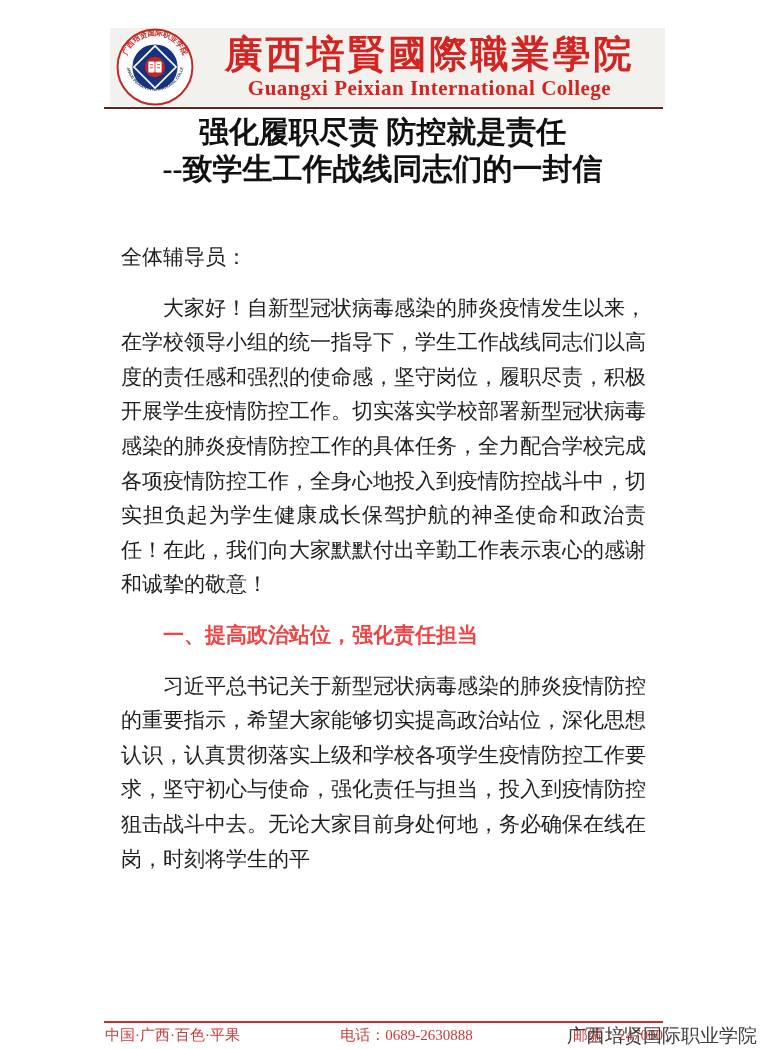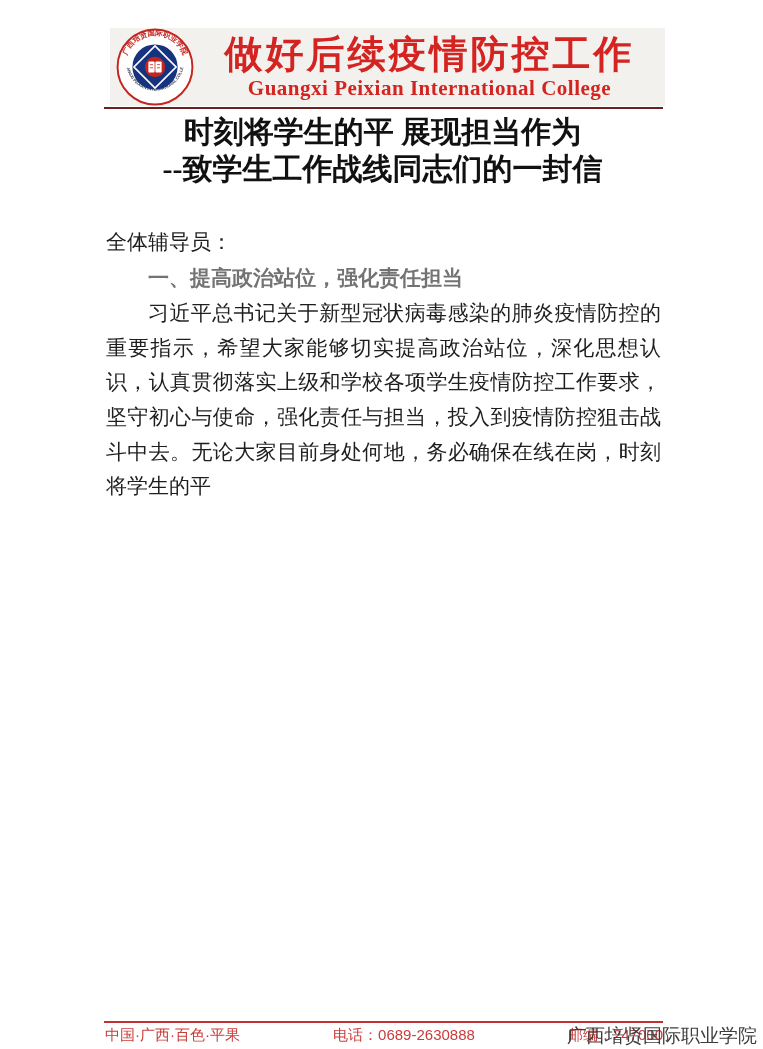--- a/index.html
+++ b/index.html
@@ -29,34 +29,34 @@
   .doc-title{
     position:absolute;left:103px;top:113px;width:559px;text-align:center;
     font-weight:bold;color:#111;font-size:30px;line-height:37px;
     font-family:"Liberation Serif",serif;
   }
   
   .body-block{
     position:absolute;left:105px;top:224px;width:557px;height:792px;
     font-size:21px;line-height:34.6px;text-align:justify;overflow:hidden;
   }
-  .body-block p{margin:1px;padding:0;}
+  .body-block p{margin:16px;padding:0;}
   .para{text-indent:2em;}
   .heading{
-    text-indent:2em;font-weight:bold;color:#737373;
+    text-indent:2em;font-weight:bold;color:#ef4444;
     font-family:"Liberation Sans",sans-serif;margin:3px 0;
   }
   
   .footer-rule{
     position:absolute;left:104px;top:1021px;width:559px;height:2px;background:#c33030;
   }
   .footer-row{
     position:absolute;left:105px;top:1026px;width:558px;
     display:flex;justify-content:space-between;align-items:flex-start;
-    color:#cc3a3a;font-size:15px;font-family:Liberation Sans, sans-serif;
+    color:#cc3a3a;font-size:15px;font-family:Liberation Serif, serif;
   }
   .watermark{
     position:absolute;right:6px;top:1023px;color:#3d3d3d;
     font-size:19px;font-family:"Liberation Sans",sans-serif;white-space:nowrap;
   }
 </style>
 </head>
 <body>
 
 <div class="page">
@@ -80,34 +80,35 @@
       <g>
         <rect x="41.5" y="43" width="8" height="14" rx="1.2" fill="#ffffff"></rect>
         <rect x="50.5" y="43" width="8" height="14" rx="1.2" fill="#ffffff"></rect>
         <line x1="43.5" y1="47" x2="47.5" y2="47" stroke="#c4251f" stroke-width="1"></line>
         <line x1="43.5" y1="51" x2="47.5" y2="51" stroke="#c4251f" stroke-width="1"></line>
         <line x1="52.5" y1="47" x2="56.5" y2="47" stroke="#c4251f" stroke-width="1"></line>
         <line x1="52.5" y1="51" x2="56.5" y2="51" stroke="#c4251f" stroke-width="1"></line>
       </g>
     </svg>
     <div class="banner-text">
-      <div class="banner-zh">做好后续疫情防控工作</div>
+      <div class="banner-zh">廣西培賢國際職業學院</div>
       <div class="banner-en">Guangxi Peixian International College</div>
     </div>
   </div>
 
   <div class="rule-top"></div>
 
   <div class="doc-title">
-    <div>时刻将学生的平 展现担当作为</div>
+    <div>强化履职尽责 防控就是责任</div>
     <div>--致学生工作战线同志们的一封信</div>
   </div>
 
   <div class="body-block">
     <p class="salutation">全体辅导员：</p>
+    <p class="para">大家好！自新型冠状病毒感染的肺炎疫情发生以来，在学校领导小组的统一指导下，学生工作战线同志们以高度的责任感和强烈的使命感，坚守岗位，履职尽责，积极开展学生疫情防控工作。切实落实学校部署新型冠状病毒感染的肺炎疫情防控工作的具体任务，全力配合学校完成各项疫情防控工作，全身心地投入到疫情防控战斗中，切实担负起为学生健康成长保驾护航的神圣使命和政治责任！在此，我们向大家默默付出辛勤工作表示衷心的感谢和诚挚的敬意！</p>
     <p class="heading">一、提高政治站位，强化责任担当</p>
     <p class="para">习近平总书记关于新型冠状病毒感染的肺炎疫情防控的重要指示，希望大家能够切实提高政治站位，深化思想认识，认真贯彻落实上级和学校各项学生疫情防控工作要求，坚守初心与使命，强化责任与担当，投入到疫情防控狙击战斗中去。无论大家目前身处何地，务必确保在线在岗，时刻将学生的平</p>
   </div>
 
   <div class="footer-rule"></div>
   <div class="footer-row">
     <span>中国·广西·百色·平果</span>
     <span>电话：0689-2630888</span>
     <span>邮编：247000</span>
   </div>

